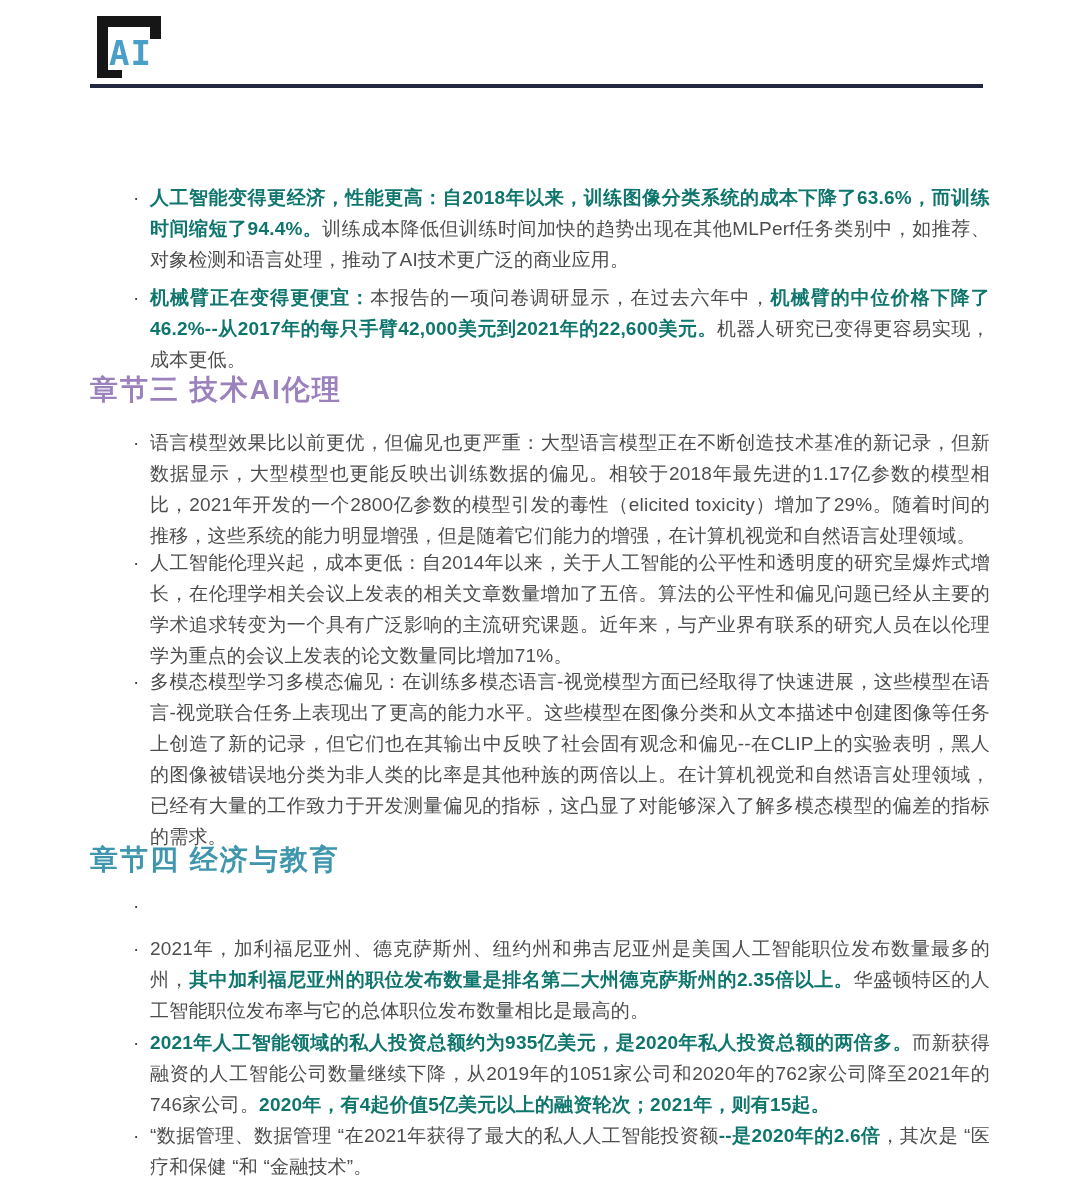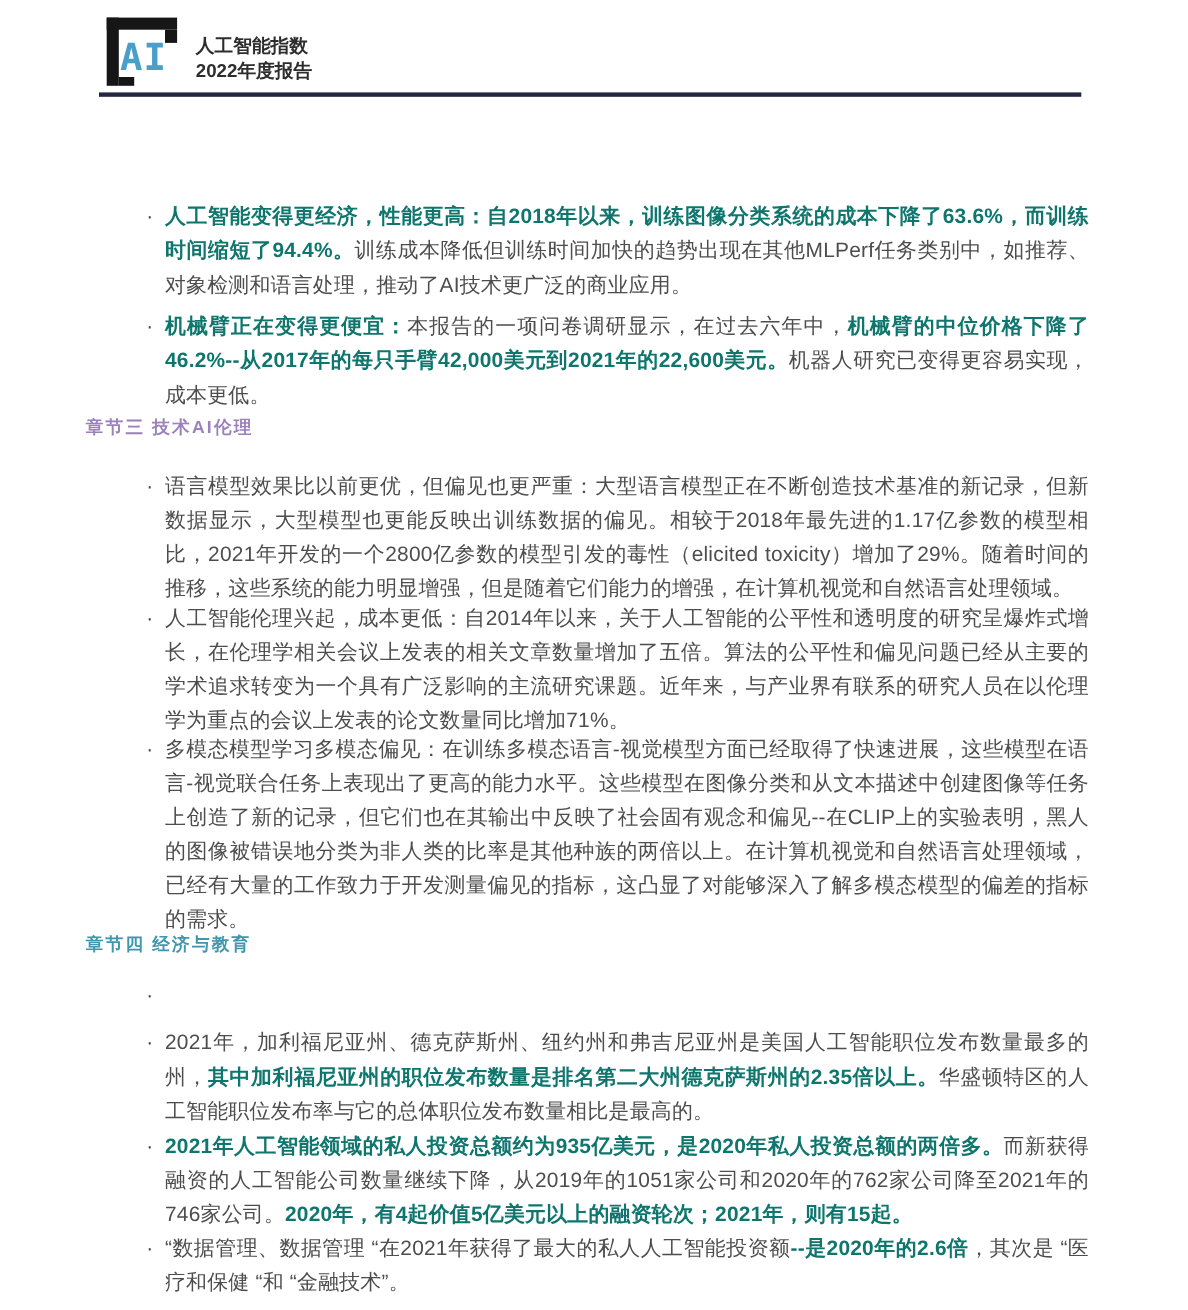--- a/index.html
+++ b/index.html
@@ -1,36 +1,36 @@
 <!DOCTYPE html>
 <html lang="zh"><head>
 <meta charset="utf-8">
 <style>
   html,body{margin:0;padding:0;background:#ffffff;}
   .page{
     position:relative;width:1080px;height:1191px;background:#ffffff;overflow:hidden;
     font-family:"Liberation Sans","DejaVu Sans",sans-serif;
   }
   
-  .hdr{position:absolute;left:97px;top:16px;display:flex;align-items:center;}
+  .hdr{position:absolute;left:97px;top:16px;display:flex;align-items:flex-end;}
   .logo{position:relative;width:64px;height:62px;border-top:11px solid #161616;border-left:11px solid #161616;box-sizing:border-box;}
   .logo::before{
     content:"";position:absolute;right:0;top:0;width:11px;height:12px;background:#161616;}
   .logo::after{
     content:"";position:absolute;left:0;bottom:0;width:14px;height:8px;background:#161616;}
   .logo-ai{
     position:absolute;left:1px;top:9px;
     font-family:"DejaVu Sans Mono","Liberation Mono",monospace;
     font-weight:900;font-size:34px;letter-spacing:1px;line-height:1;
   }
   .hdr-titles{margin-left:17px;padding-top:11px;font-size:17px;font-weight:700;color:#2d2d2d;line-height:23px;}
   .divider{position:absolute;left:90px;top:84px;width:893px;height:4px;}
   
   #content h2{
-    position:absolute;left:78px;margin:0;font-size:16px;font-weight:700;letter-spacing:2px;line-height:30px;
+    position:absolute;left:90px;margin:0;font-size:28px;font-weight:700;letter-spacing:2px;line-height:30px;
   }
   #content p{
     position:absolute;left:133px;width:857px;margin:0;box-sizing:border-box;padding-left:17px;
     font-size:19px;line-height:31px;color:#4d4d4d;text-align:justify;letter-spacing:0.2px;
   }
   #content p .dot{position:absolute;left:0;top:0;color:#444;font-size:19px;}
   #content p b{color:#0f766e;font-weight:700;}
   
   .pos-b1{top:182px}.pos-b2{top:282px}
   .pos-h3{top:375px}
@@ -40,24 +40,20 @@
 </style>
 </head>
 <body>
 
 <div class="page">
 
   <header class="hdr">
     <div class="logo">
       <span class="logo-ai" style="color: rgb(74, 159, 200);">AI</span>
     </div>
-    <div class="hdr-titles">
-      <div>人工智能指数</div>
-      <div>2022年度报告</div>
-    </div>
   </header>
 
   <div class="divider" style="background: rgb(35, 39, 63);"></div>
 
   <main id="content">
       <p class="pos-b1"><span class="dot">·</span><b>人工智能变得更经济，性能更高：自2018年以来，训练图像分类系统的成本下降了63.6%，而训练时间缩短了94.4%。</b><span>训练成本降低但训练时间加快的趋势出现在其他MLPerf任务类别中，如推荐、对象检测和语言处理，推动了AI技术更广泛的商业应用。</span></p>
       <p class="pos-b2"><span class="dot">·</span><b>机械臂正在变得更便宜：</b><span>本报告的一项问卷调研显示，在过去六年中，</span><b>机械臂的中位价格下降了46.2%--从2017年的每只手臂42,000美元到2021年的22,600美元。</b><span>机器人研究已变得更容易实现，成本更低。</span></p>
       <h2 class="pos-h3" style="color: rgb(155, 130, 188);">章节三 技术AI伦理</h2>
       <p class="pos-b3"><span class="dot">·</span><span>语言模型效果比以前更优，但偏见也更严重：大型语言模型正在不断创造技术基准的新记录，但新数据显示，大型模型也更能反映出训练数据的偏见。相较于2018年最先进的1.17亿参数的模型相比，2021年开发的一个2800亿参数的模型引发的毒性（elicited toxicity）增加了29%。随着时间的推移，这些系统的能力明显增强，但是随着它们能力的增强，在计算机视觉和自然语言处理领域。</span></p>
       <p class="pos-b4"><span class="dot">·</span><span>人工智能伦理兴起，成本更低：自2014年以来，关于人工智能的公平性和透明度的研究呈爆炸式增长，在伦理学相关会议上发表的相关文章数量增加了五倍。算法的公平性和偏见问题已经从主要的学术追求转变为一个具有广泛影响的主流研究课题。近年来，与产业界有联系的研究人员在以伦理学为重点的会议上发表的论文数量同比增加71%。</span></p>

